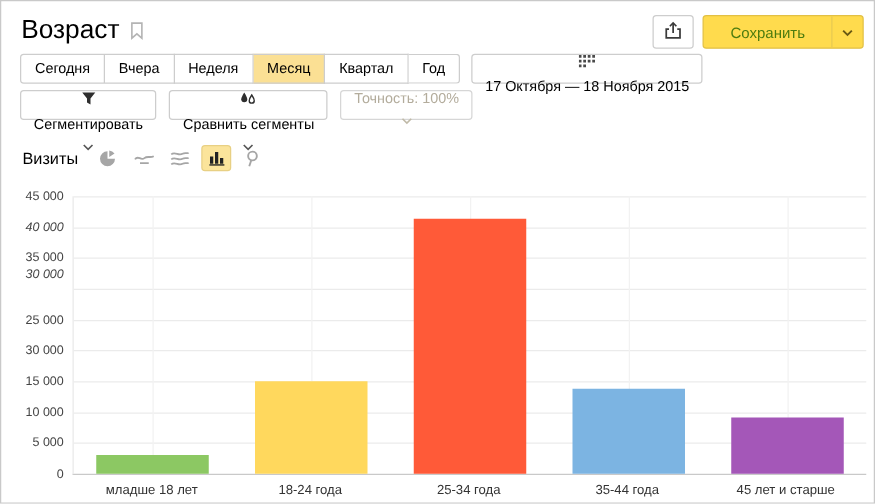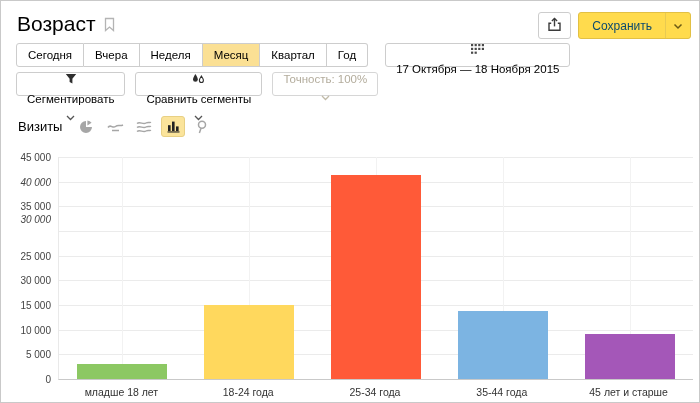--- a/index.html
+++ b/index.html
@@ -9,26 +9,26 @@
   
   .header{display:flex;justify-content:space-between;align-items:flex-start;padding:11px 8px 0 16px;height:27px;}
   .title-wrap{display:flex;align-items:flex-start;gap:8px;}
   .page-title{margin:0;font-size:21px;font-weight:400;color:#000;line-height:23px;}
   .bookmark{margin-top:5px;}
   .header-actions{display:flex;gap:7px;}
   .icon-btn{width:33px;height:27px;border:1px solid #cdcdcd;border-radius:3px;background:#fff;
             display:flex;align-items:center;justify-content:center;cursor:pointer;padding:0;box-sizing:border-box;}
   .save-group{display:flex;height:27px;box-sizing:border-box;border:1px solid #e2c044;border-radius:3px;
               overflow:hidden;background:#ffdb4d;}
-  .save-main{border:none;background:transparent;padding:0 13px;font-size:12px;color:#0c4a6e;cursor:pointer;font-family:inherit;}
+  .save-main{border:none;background:transparent;padding:0 21px;font-size:12px;color:#4d7c0f;cursor:pointer;font-family:inherit;}
   .save-caret{border:none;border-left:1px solid #e8ca52;background:transparent;width:25px;display:flex;
               align-items:center;justify-content:center;cursor:pointer;padding:0;}
 
   
-  .row1{display:flex;margin:4px 0 4px 15px;gap:17px;align-items:flex-start;}
+  .row1{display:flex;margin:4px 0 4px 15px;gap:9px;align-items:flex-start;}
   .tabs{display:flex;}
   .tab{height:24px;box-sizing:border-box;padding:0 11px;display:flex;align-items:center;background:#fff;
        border:1px solid #cdcdcd;border-left:none;font-size:11.5px;color:#000;cursor:pointer;font-family:inherit;}
   .tab:first-child{border-left:1px solid #cdcdcd;border-radius:3px 0 0 3px;}
   .tab:last-child{border-radius:0 3px 3px 0;}
   .tab.selected{background:#fbe094;}
   .btn{height:24px;box-sizing:border-box;padding:0 10px;display:inline-flex;align-items:center;gap:6px;
        background:#fff;border:1px solid #cdcdcd;border-radius:3px;font-size:11.5px;color:#000;cursor:pointer;font-family:inherit;flex-direction:column;}
   .btn.disabled{color:#b3ac9c;cursor:default;border-color:#d6d6d6;}
   .row2{display:flex;margin:5px 0 0 15px;gap:10px;}

